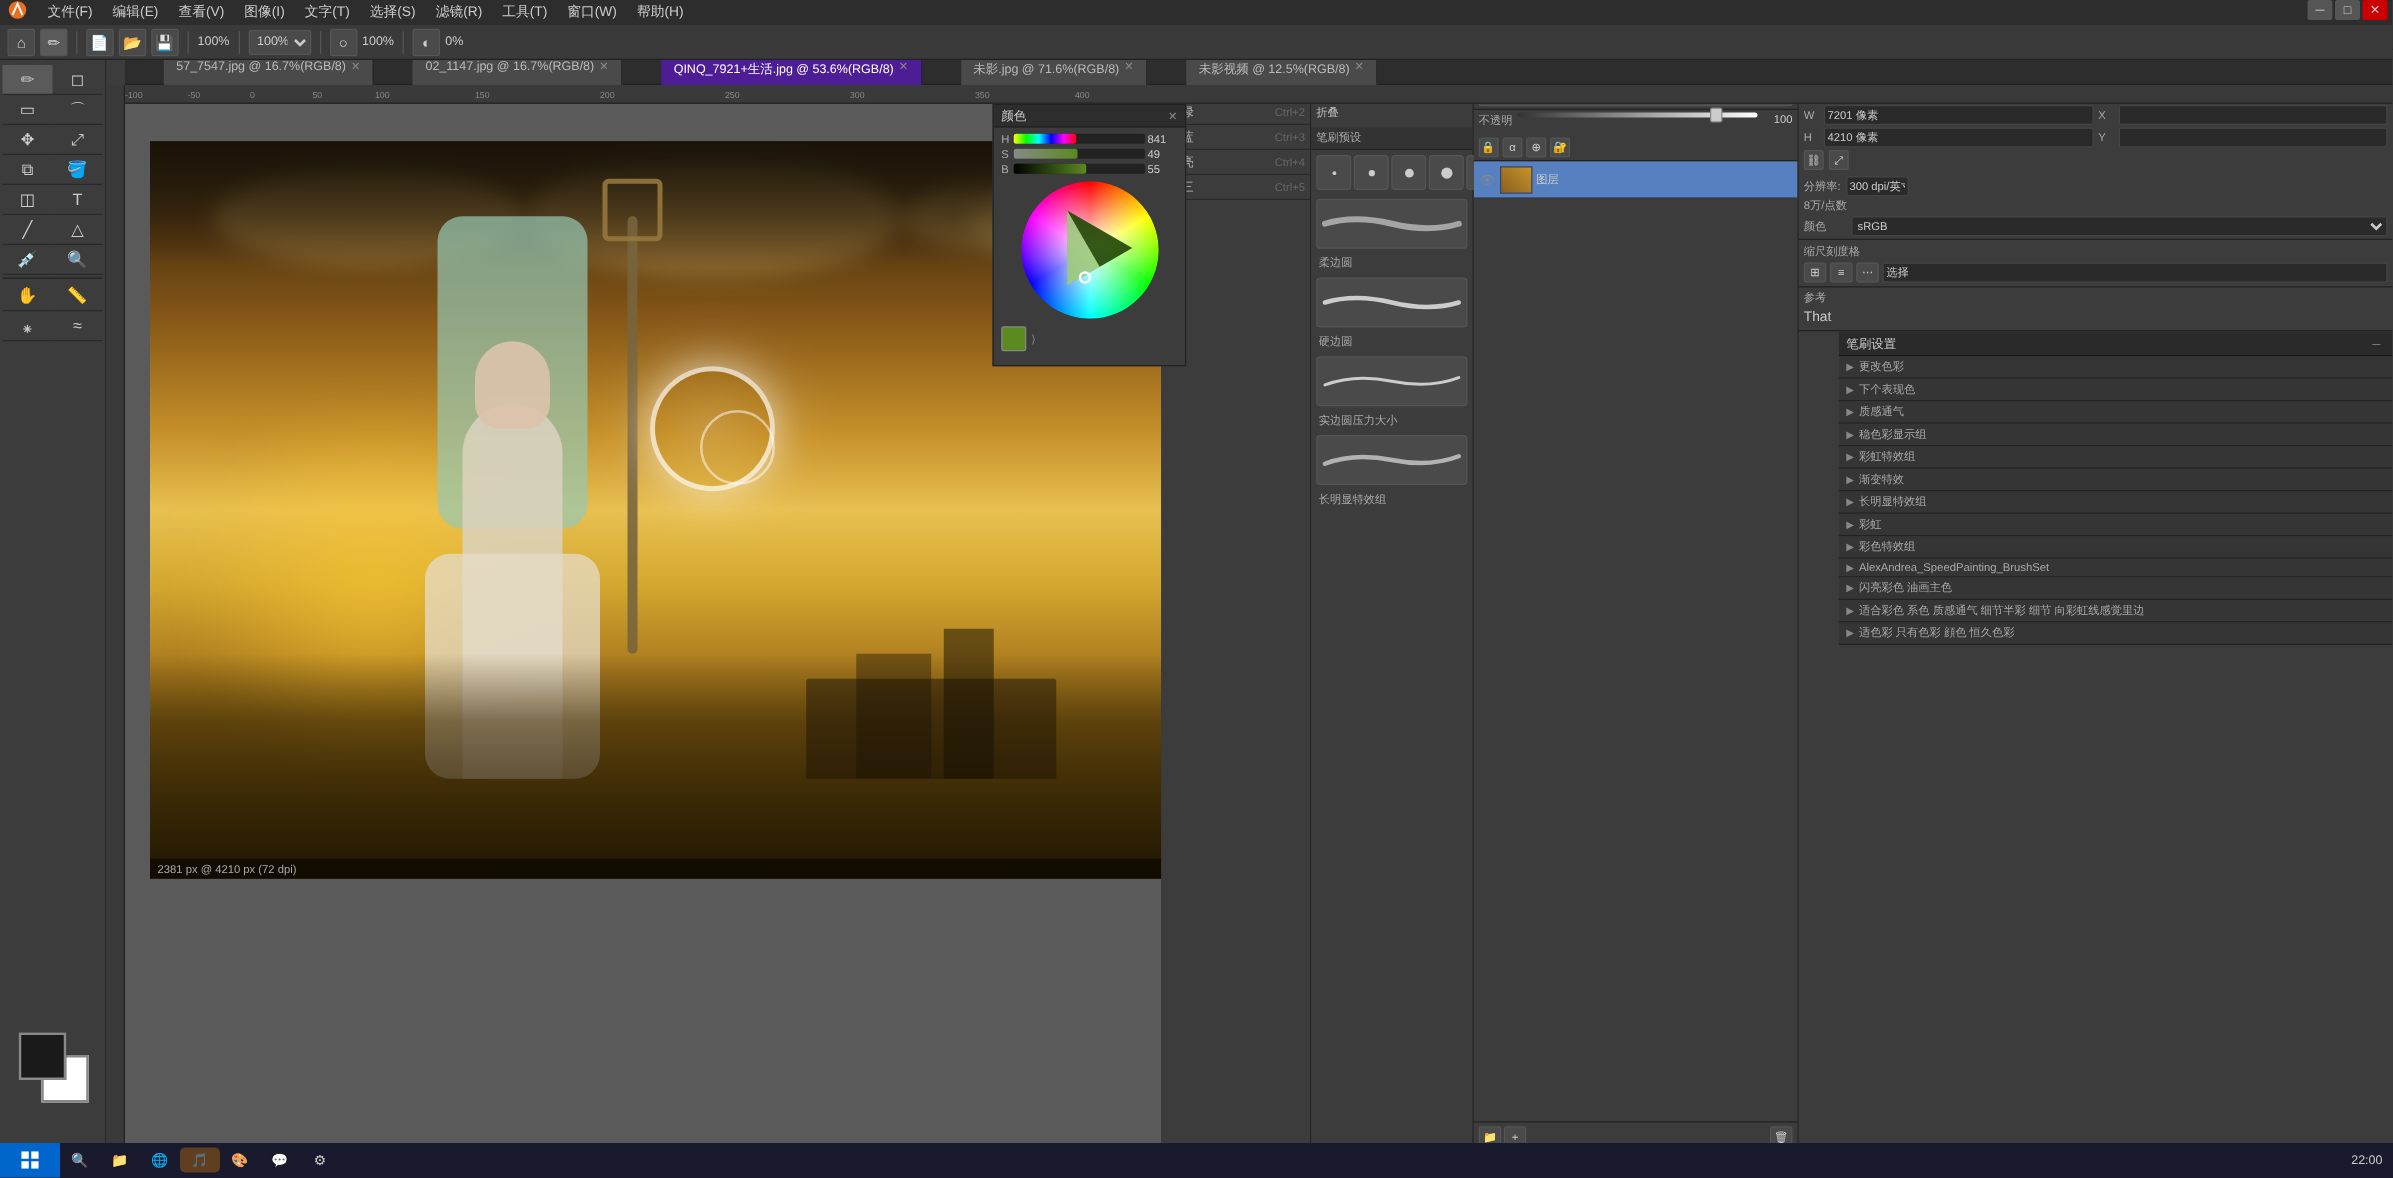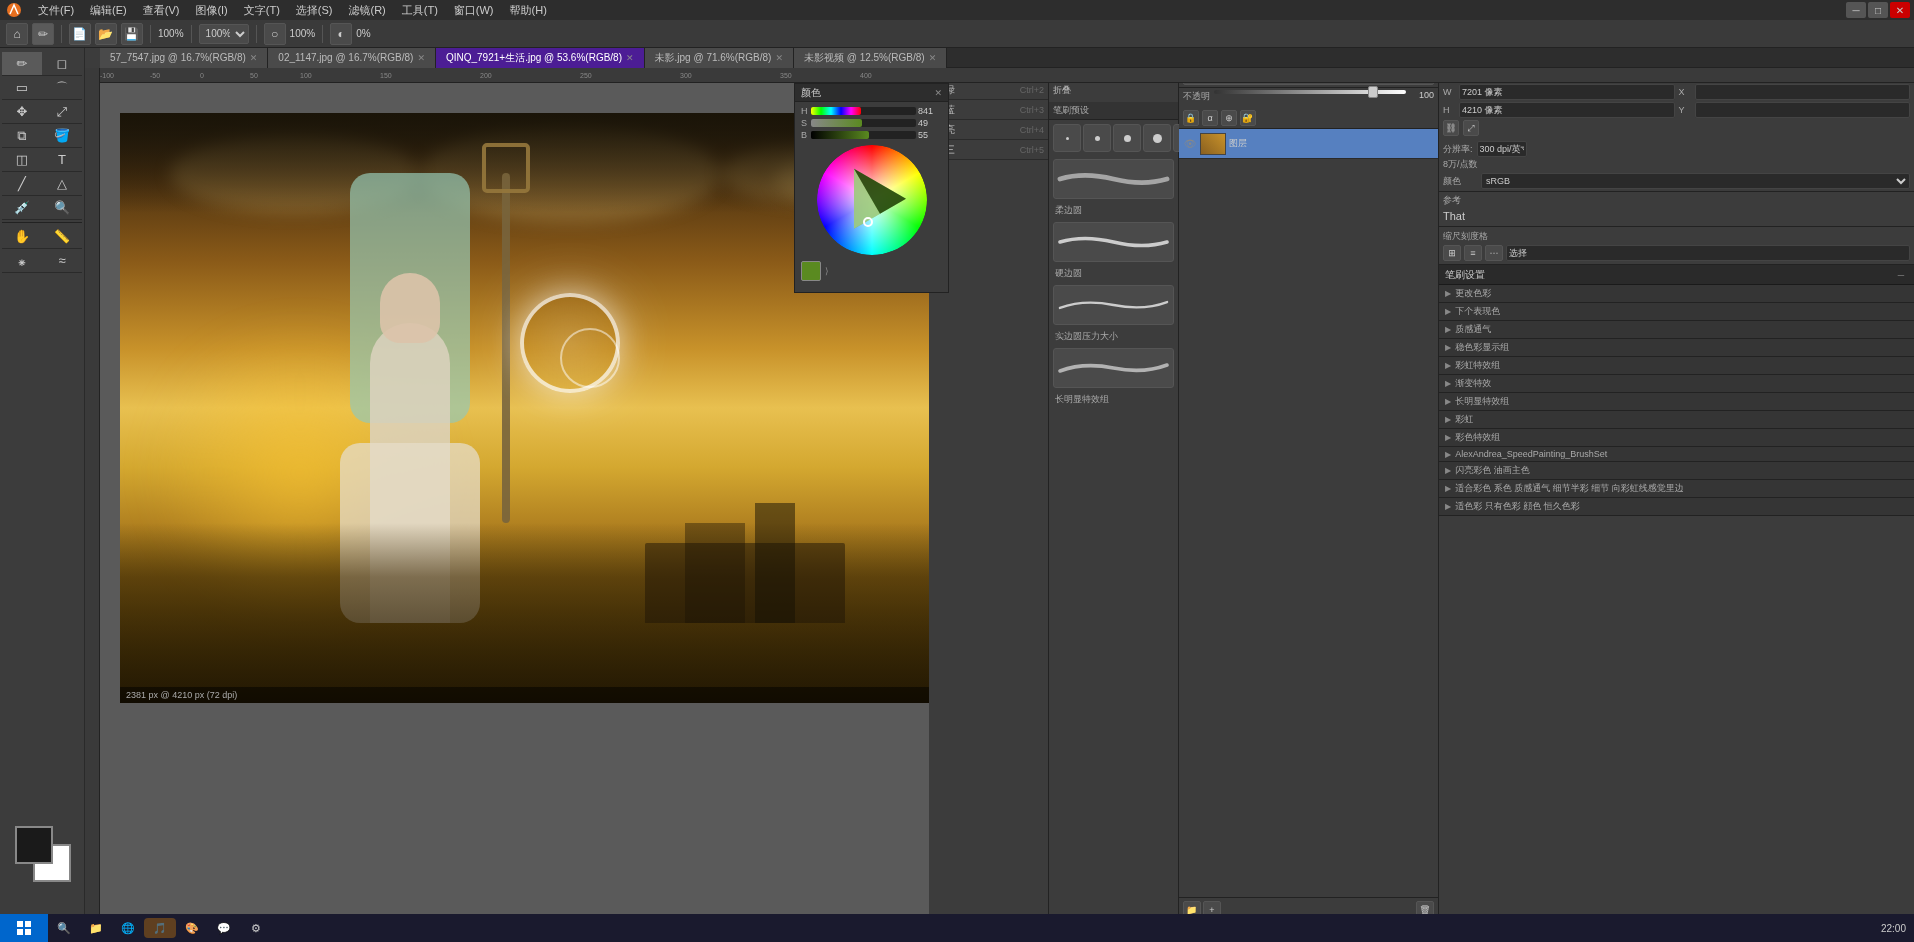--- a/index.html
+++ b/index.html
@@ -14,21 +14,20 @@
       position: relative;
     }
 
     
     #menu-bar {
       position: absolute;
       top: 0; left: 0; right: 0;
       height: 20px;
       background: #2d2d2d;
       display: flex;
-      align-items: center;
       padding: 0 4px;
       gap: 2px;
       z-index: 100;
     }
     .menu-item {
       padding: 2px 8px;
       font-size: 11px;
       color: #ccc;
       cursor: pointer;
       white-space: nowrap;
@@ -86,25 +85,26 @@
       align-items: center;
       z-index: 98;
       border-bottom: 1px solid #222;
     }
     .tab-item {
       height: 20px;
       padding: 0 10px;
       background: #4a4a4a;
       border-right: 1px solid #222;
       display: flex;
-      align-items: center;
+      align-items: flex-start;
       font-size: 10px;
       color: #bbb;
       cursor: pointer;
       white-space: nowrap;
+      margin-left: 31px;
     }
     .tab-item.active {
       background: #4c1d95;
       color: #fff;
     }
     .tab-close {
       margin-left: 4px;
       color: #888;
       font-size: 9px;
     }
@@ -1187,36 +1187,36 @@
         <div style="margin-top:1px;">8万/点数</div>
         <div style="display:flex;align-items:center;gap:4px;margin-top:2px;">
           <span>颜色</span>
           <select style="flex:1;height:16px;background:#2a2a2a;border:1px solid #444;color:#ccc;font-size:9px;border-radius:2px;margin-left:16px;">
             <option>sRGB</option>
           </select>
         </div>
       </div>
     </div>
 
-    <div style="border-bottom:1px solid #222;padding:2px 4px;max-height:100px;overflow-y:auto;">
-      <div style="font-size:9px;color:#aaa;margin-bottom:2px;">参考</div>
-      <div style="font-size:11px;color:#ccc;line-height:1.4;">That</div>
-    </div>
-
     <div style="border-bottom:1px solid #222;padding:3px 4px;">
       <div style="font-size:9px;color:#aaa;margin-bottom:2px;">缩尺刻度格</div>
       <div style="display:flex;gap:3px;">
         <div style="width:18px;height:16px;background:#4a4a4a;border:1px solid #555;border-radius:2px;display:flex;align-items:center;justify-content:center;cursor:pointer;font-size:9px;">⊞</div>
         <div style="width:18px;height:16px;background:#4a4a4a;border:1px solid #555;border-radius:2px;display:flex;align-items:center;justify-content:center;cursor:pointer;font-size:9px;">≡</div>
         <div style="width:18px;height:16px;background:#4a4a4a;border:1px solid #555;border-radius:2px;display:flex;align-items:center;justify-content:center;cursor:pointer;font-size:9px;">⋯</div>
         <input type="text" style="flex: 1 1 0%; height: 16px; background: rgb(42, 42, 42); border: 1px solid rgb(68, 68, 68); color: rgb(204, 204, 204); font-size: 9px; padding: 0px 2px; border-radius: 2px;" value="选择">
       </div>
     </div>
 
-    <div id="brush-list-panel" style="flex:1;overflow-y:auto;">
+    <div style="border-bottom:1px solid #222;padding:2px 4px;max-height:100px;overflow-y:auto;">
+      <div style="font-size:9px;color:#aaa;margin-bottom:2px;">参考</div>
+      <div style="font-size:11px;color:#ccc;line-height:1.4;">That</div>
+    </div>
+
+    <div id="brush-list-panel" style="flex:1;overflow-y:auto;margin-left:32px;">
       <div class="panel-title-bar">
         <span>笔刷设置</span>
         <div class="panel-actions">
           <div class="panel-action-btn">─</div>
         </div>
       </div>
       <div id="brush-cat-list">
       <div class="brush-category">
             <span class="expand-arrow">▶</span>
             <span>更改色彩</span>

